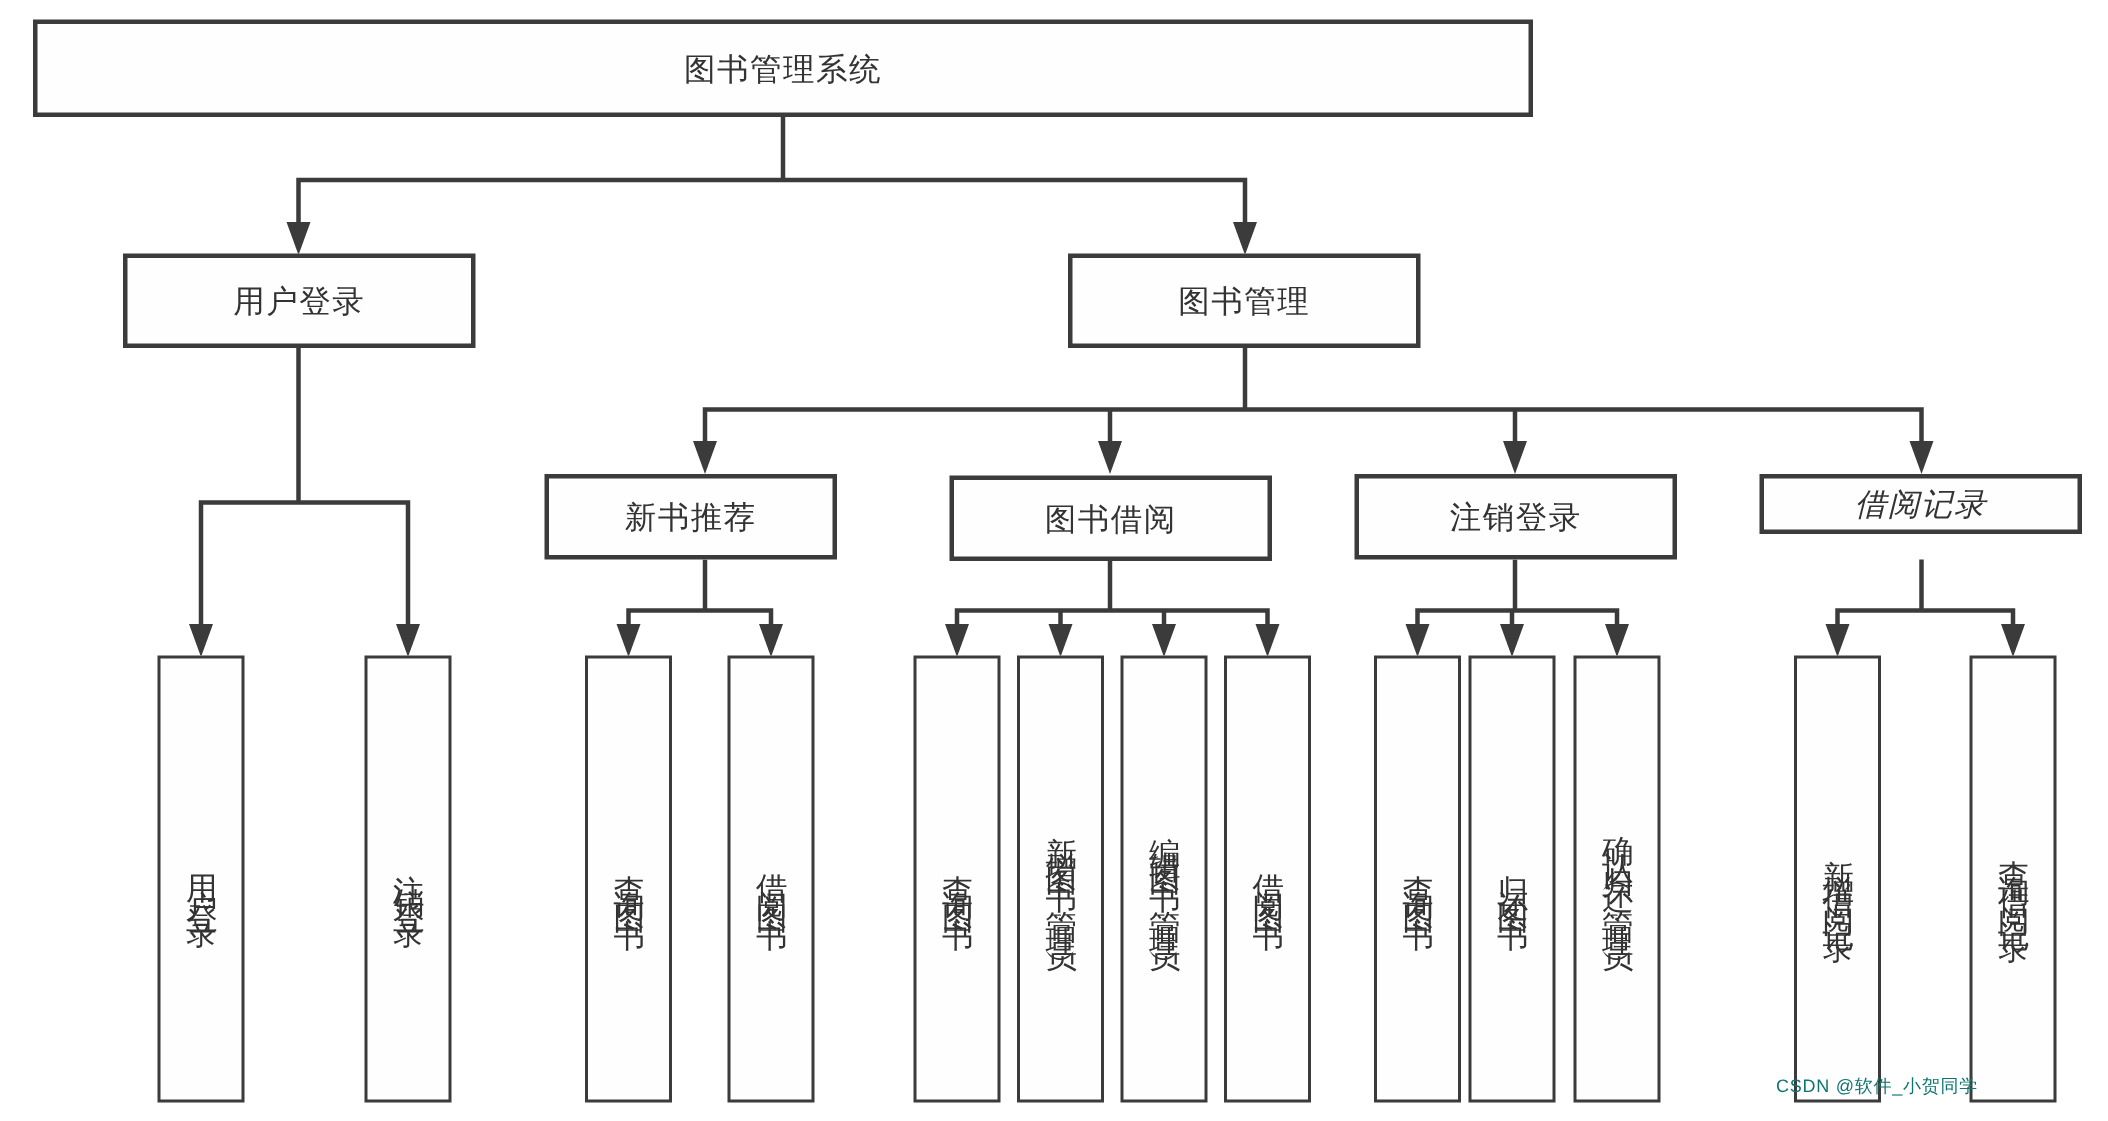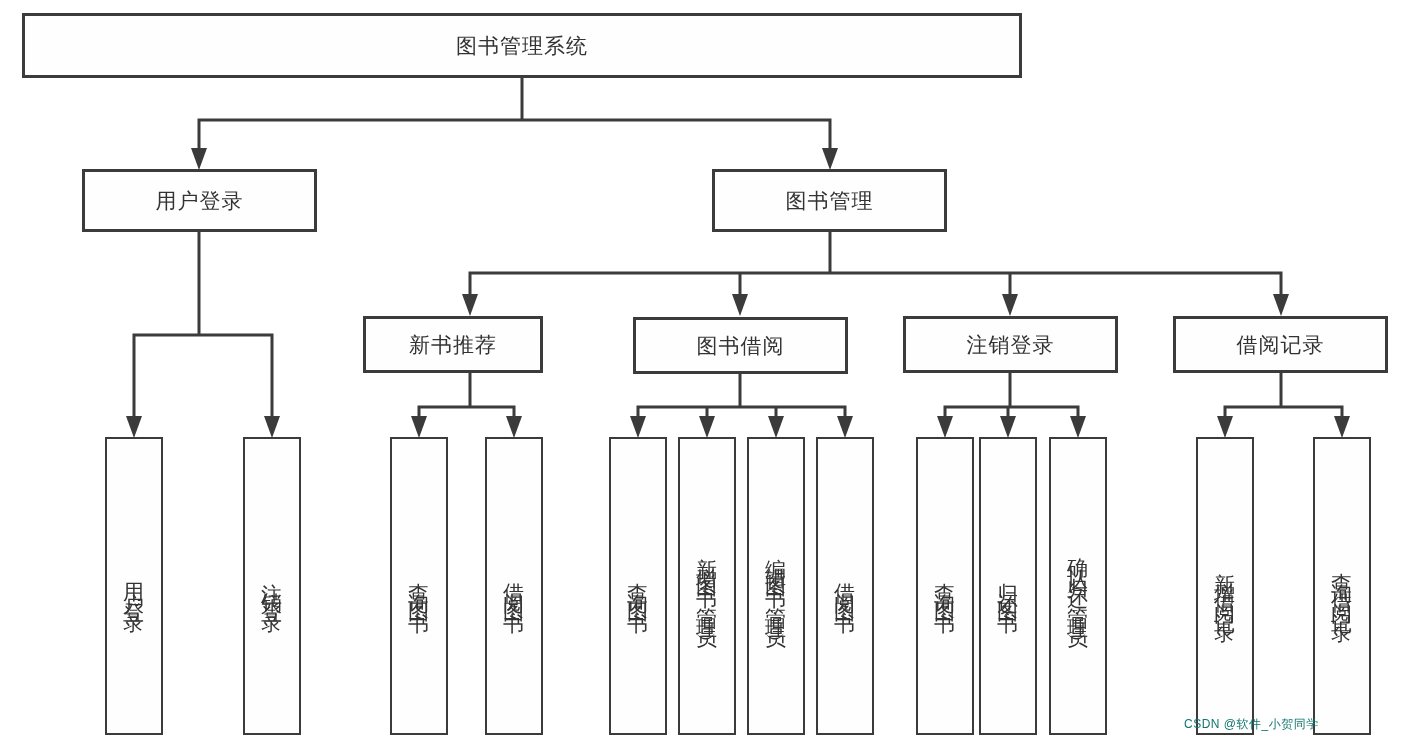--- a/index.html
+++ b/index.html
@@ -109,30 +109,30 @@
     <span class="label">图书管理系统</span>
   </div>
 
   <div class="node" style="left:82px; top:169px; width:235px; height:63px;">
     <span class="label">用户登录</span>
   </div>
   <div class="node" style="left:712px; top:169px; width:235px; height:63px;">
     <span class="label">图书管理</span>
   </div>
 
-  <div class="node" style="left:363px; top:316px; width:180px; height:57px;">
+  <div class="node" style="left:363px; top:316px; width:195px; height:57px;">
     <span class="label">新书推荐</span>
   </div>
   <div class="node" style="left:633px; top:317px; width:215px; height:57px;">
     <span class="label">图书借阅</span>
   </div>
   <div class="node" style="left:903px; top:316px; width:215px; height:57px;">
     <span class="label">注销登录</span>
   </div>
-  <div class="node" style="left:1173px; top:316px; width:215px; height:57px;">
+  <div class="node" style="left:1173px; top:316px; width:215px; height:40px;font-style:italic;">
     <span class="label">借阅记录</span>
   </div>
 
   <div class="node leaf" style="left:105px; top:437px; width:58px; height:298px;">
     <span class="label">用户登录</span>
   </div>
   <div class="node leaf" style="left:243px; top:437px; width:58px; height:298px;">
     <span class="label">注销登录</span>
   </div>
 

